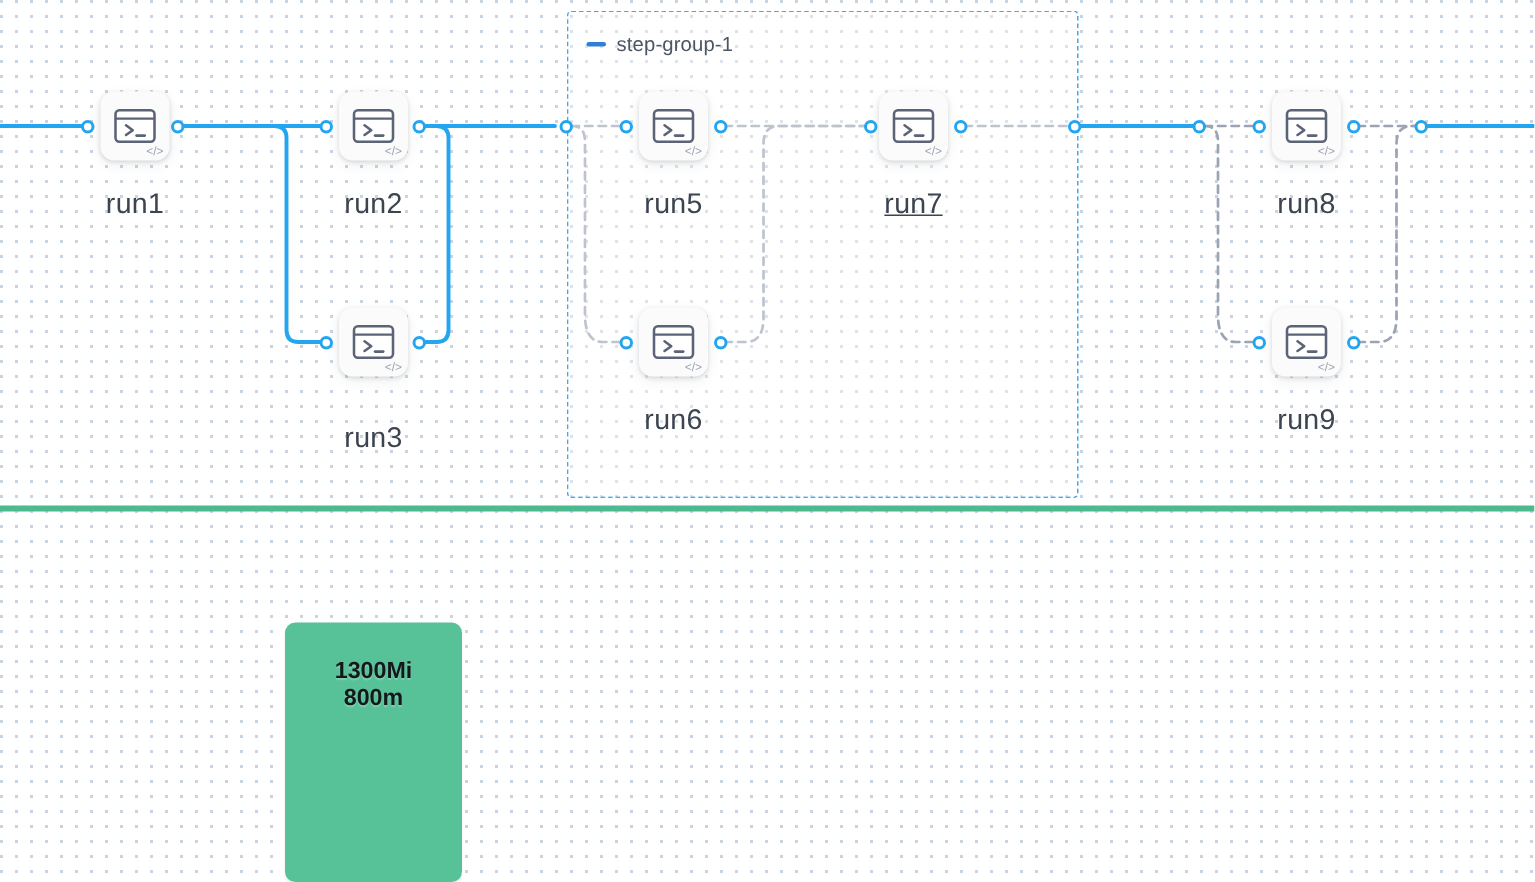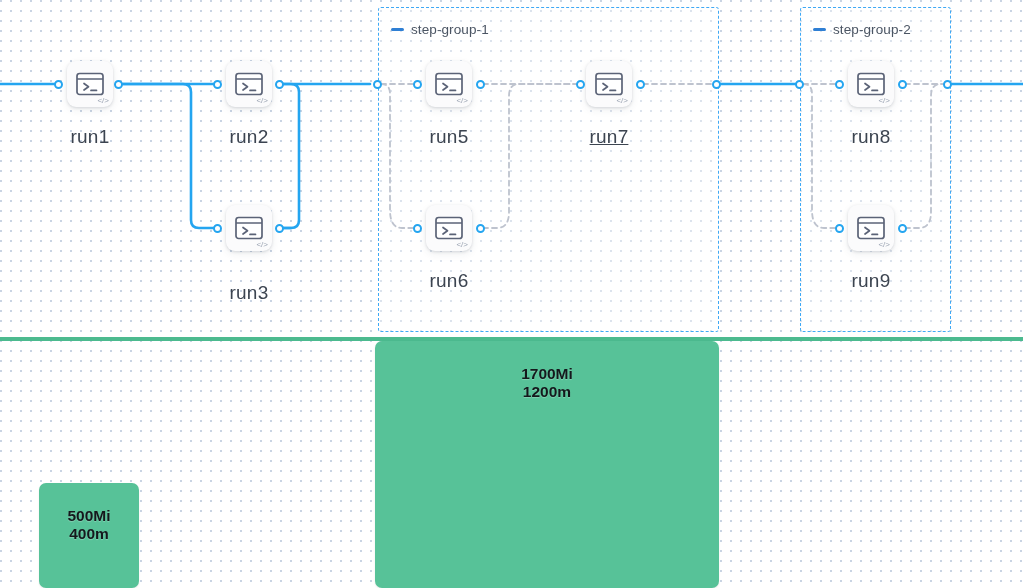--- a/index.html
+++ b/index.html
@@ -152,26 +152,20 @@
     </g>
   </svg>
 
   <div class="group" style="left:378px; top:7px; width:341px; height:325px;">
     <div class="group-label">
       <span class="group-dash"></span>
       <span>step-group-1</span>
     </div>
   </div>
 
-  <div class="group" style="left:800px; top:7px; width:151px; height:325px;">
-    <div class="group-label">
-      <span class="group-dash"></span>
-      <span>step-group-2</span>
-    </div>
-  </div>
 
   <div class="node" style="left:67px; top:61px;">
     <svg class="term" width="30" height="26" viewBox="0 0 30 26">
       <rect x="2" y="2.5" width="26" height="21" rx="2.6" fill="#fff" stroke="#5b6377" stroke-width="1.7"></rect>
       <path d="M2 8 H28" stroke="#5b6377" stroke-width="1.5"></path>
       <path d="M9 12.5 L13.5 15.8 L9 19" fill="none" stroke="#5b6377" stroke-width="1.7" stroke-linecap="round" stroke-linejoin="round"></path>
       <path d="M16 19.4 H21.5" stroke="#5b6377" stroke-width="1.7" stroke-linecap="round"></path>
     </svg>
     <span class="codebadge">&lt;/&gt;</span>
   </div>
@@ -271,25 +265,21 @@
       <path d="M16 19.4 H21.5" stroke="#5b6377" stroke-width="1.7" stroke-linecap="round"></path>
     </svg>
     <span class="codebadge">&lt;/&gt;</span>
   </div>
   <div class="node-label" style="left:818px; top:270px; width:106px;">run9</div>
   <div class="port" style="left:835px; top:223.5px;"></div>
   <div class="port" style="left:898px; top:223.5px;"></div>
 
   <div class="divider" style="top:337px;"></div>
 
-  <div class="bar" style="left:39px; top:483px; width:100px; height:105px;">
-    <div class="bar-text">500Mi
-400m</div>
-  </div>
-
-
-  <div class="bar" style="left:375px; top:341px; width:344px; height:247px;">
-    <div class="bar-text">1700Mi
-1200m</div>
-  </div>
+
+  <div class="bar" style="left:190px; top:415px; width:118px; height:173px;">
+    <div class="bar-text">1300Mi
+800m</div>
+  </div>
+
 
 
 </div>
 
 </body></html>

